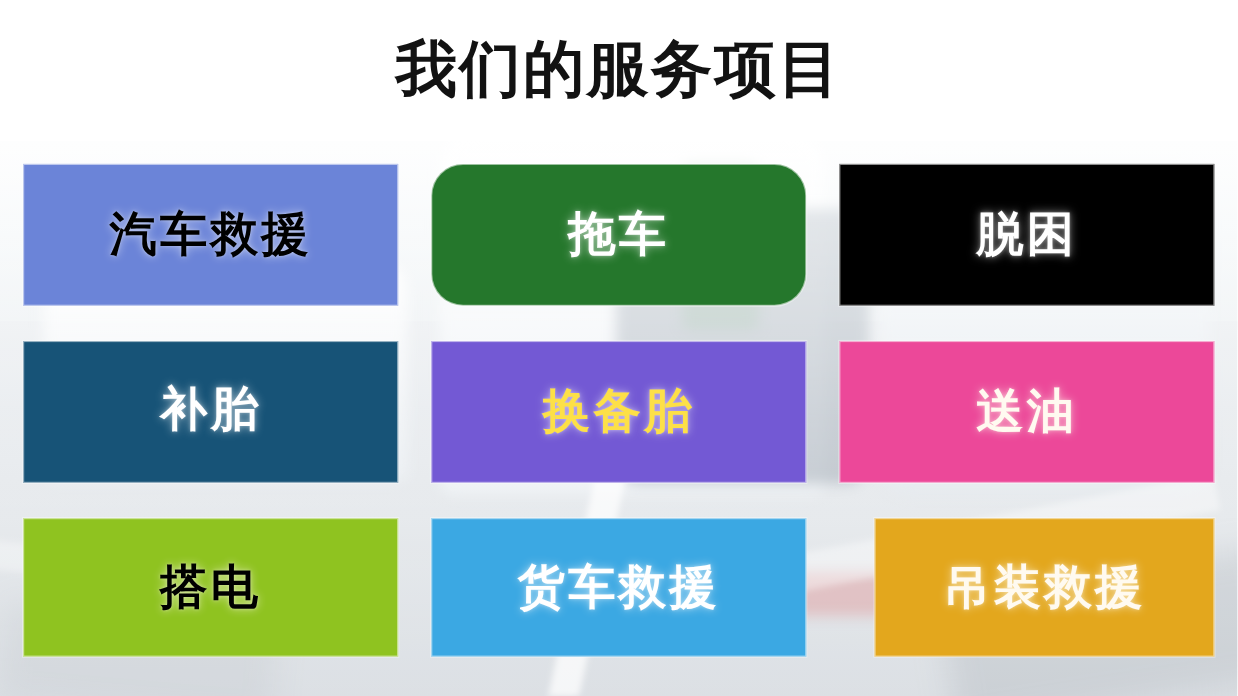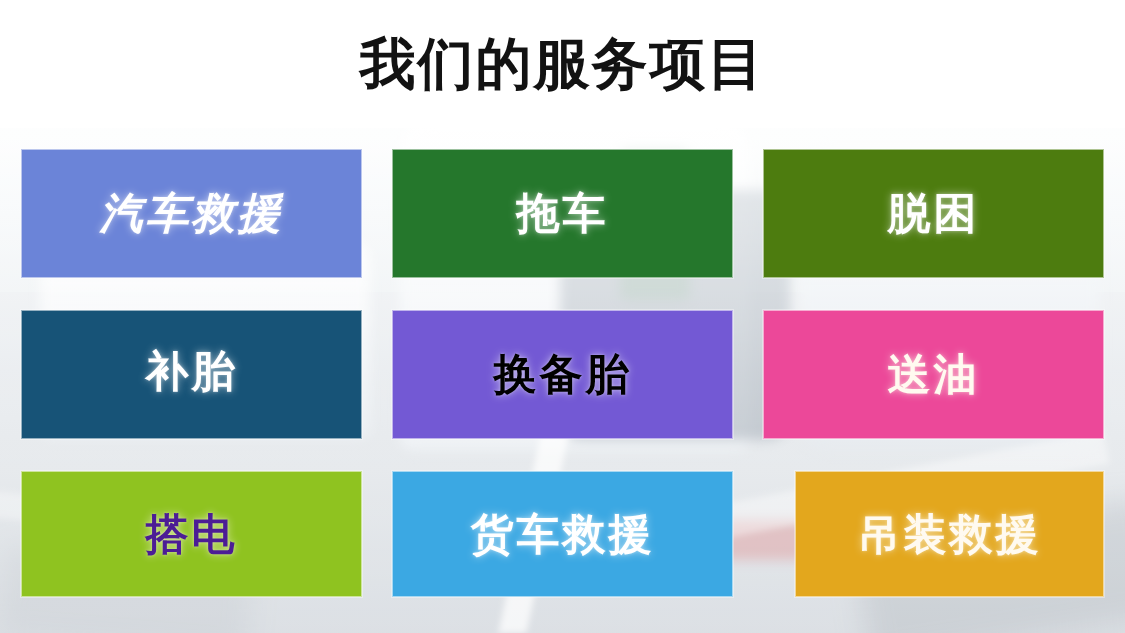--- a/index.html
+++ b/index.html
@@ -175,39 +175,39 @@
     <div class="bg-road-line rl3"></div>
     <div class="bg-wash"></div>
   </div>
 
   <div class="title-bar">
     <h1 class="poster-title">我们的服务项目</h1>
   </div>
 
   <div class="grid">
     <div class="tile" style="background: rgb(107, 132, 216);">
-      <span class="tile-label" style="color: #ffffff; font-style: italic;">汽车救援</span>
-    </div>
-    <div class="tile" style="background: rgb(37, 119, 44);">
+      <span class="tile-label" style="color: #000000;">汽车救援</span>
+    </div>
+    <div class="tile" style="background: rgb(37, 119, 44); border-radius: 29px;">
       <span class="tile-label" style="color: rgb(255, 255, 255);">拖车</span>
     </div>
-    <div class="tile" style="background: #4d7c0f;">
+    <div class="tile" style="background: #000000;">
       <span class="tile-label" style="color: rgb(255, 255, 255);">脱困</span>
     </div>
     <div class="tile" style="background: rgb(23, 83, 119);">
       <span class="tile-label" style="color: rgb(255, 255, 255); font-family: Liberation Mono, monospace;">补胎</span>
     </div>
     <div class="tile" style="background: rgb(115, 89, 212);">
-      <span class="tile-label" style="color: #000000;">换备胎</span>
+      <span class="tile-label" style="color: #fde047;">换备胎</span>
     </div>
     <div class="tile" style="background: #ec4899;">
       <span class="tile-label warm" style="color: rgb(255, 250, 240);">送油</span>
     </div>
     <div class="tile" style="background: rgb(143, 195, 32);">
-      <span class="tile-label warm" style="color: #4c1d95; text-align: right;">搭电</span>
+      <span class="tile-label warm" style="color: #000000; text-align: right;">搭电</span>
     </div>
     <div class="tile" style="background: rgb(59, 168, 227);">
       <span class="tile-label" style="color: rgb(255, 255, 255);">货车救援</span>
     </div>
     <div class="tile" style="background: rgb(227, 167, 29); margin-left: 32px;">
       <span class="tile-label warm" style="color: rgb(255, 250, 240);">吊装救援</span>
     </div>
   </div>
 
 </div>

